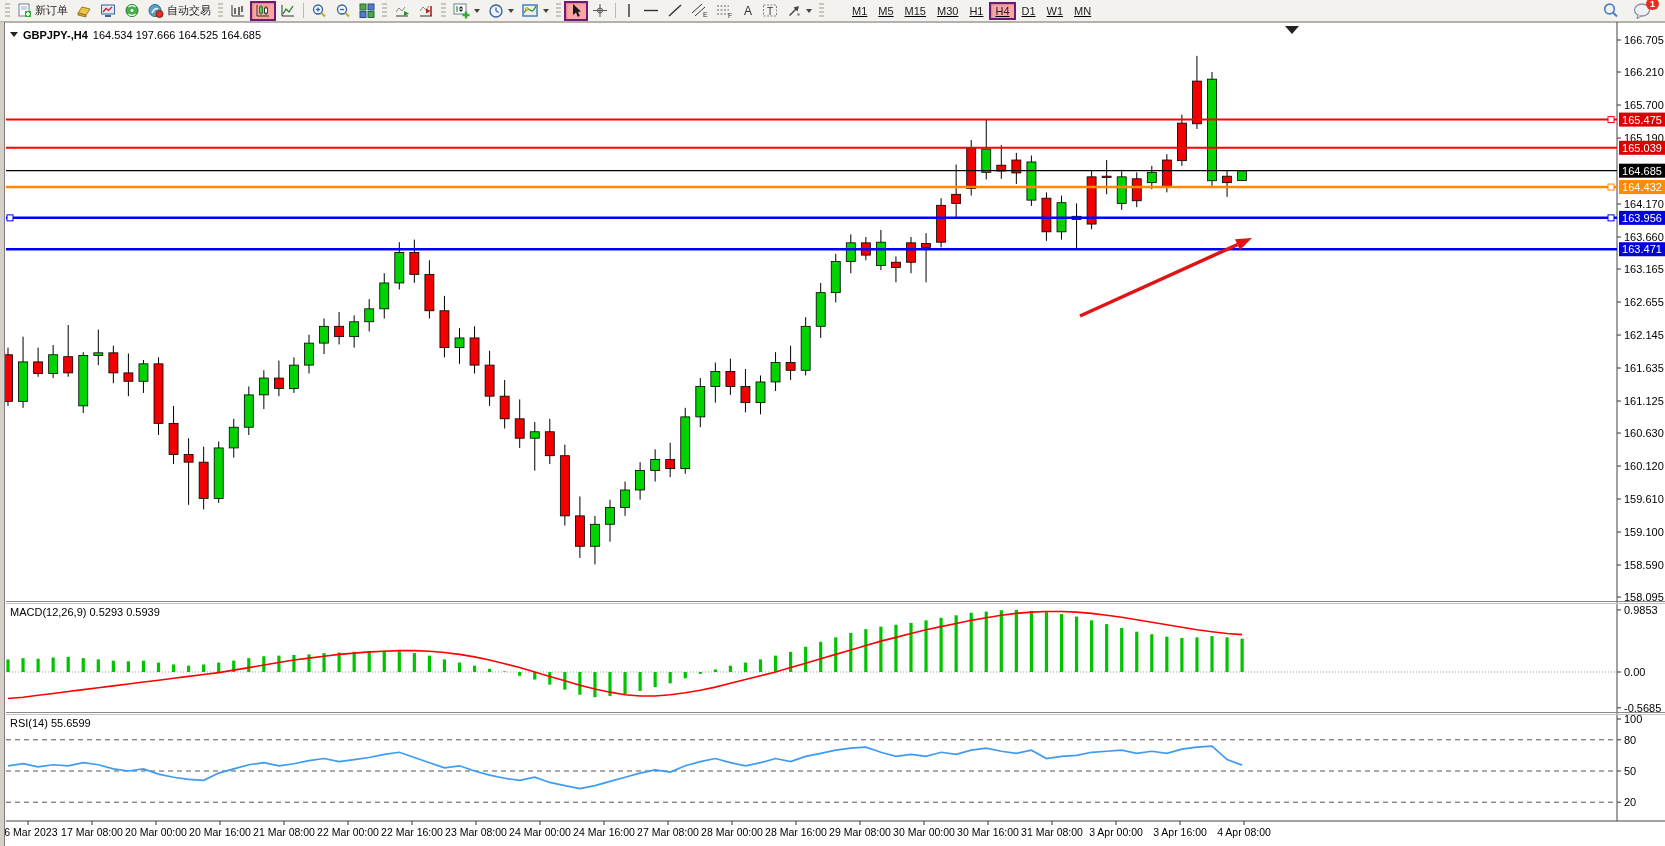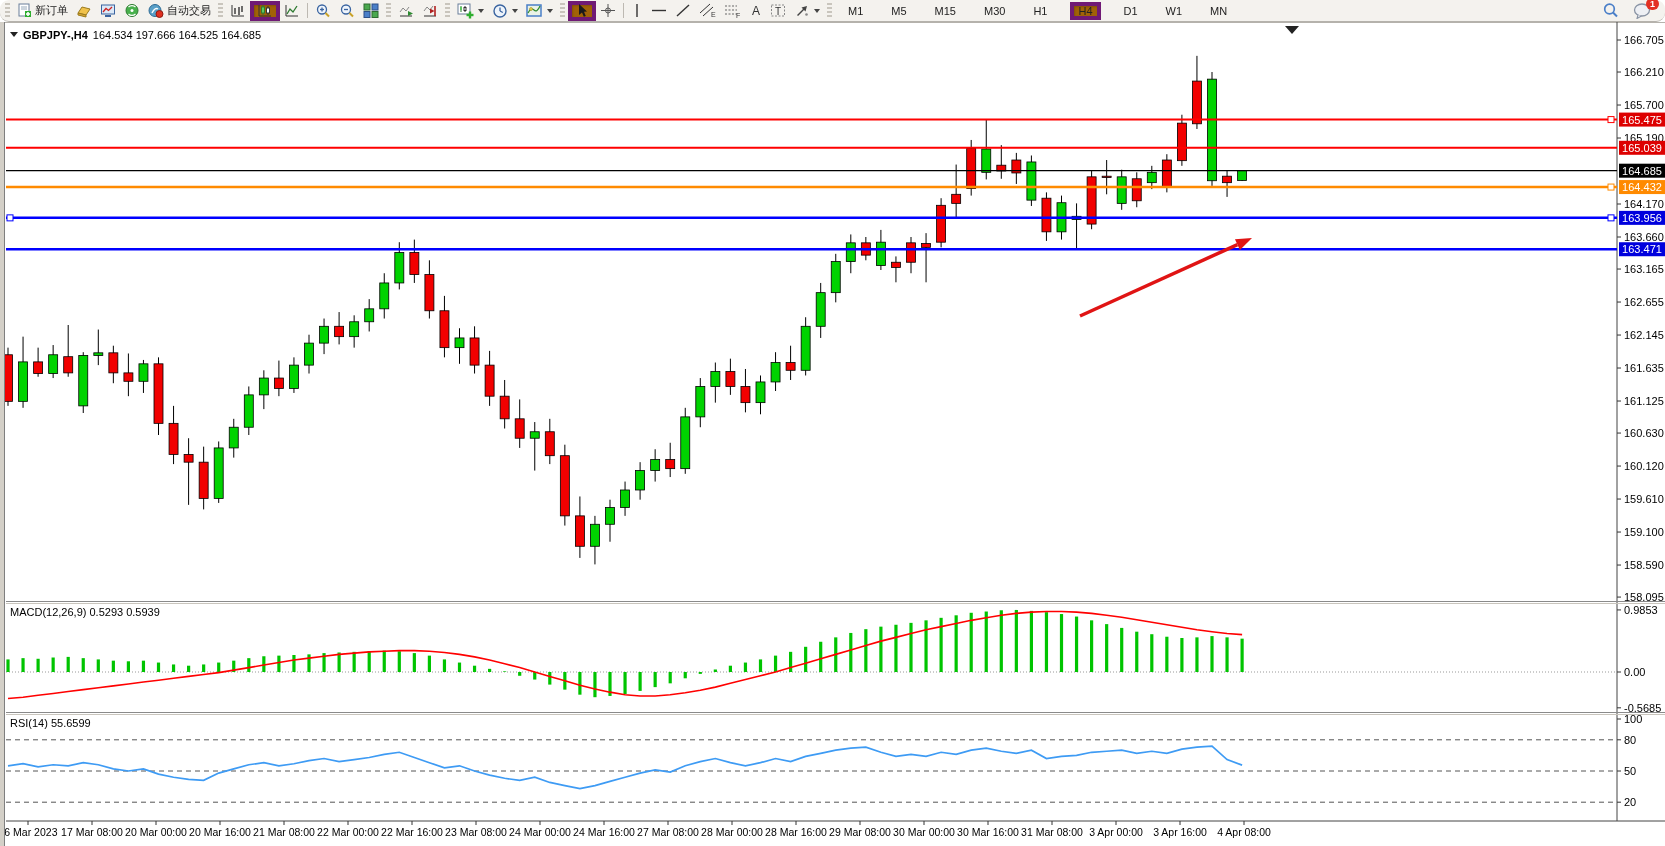--- a/index.html
+++ b/index.html
@@ -1,29 +1,29 @@
 <!DOCTYPE html>
 <html><head>
 <meta charset="utf-8">
 <style>
   html,body{margin:0;padding:0;background:#d4d0c8;}
   *{box-sizing:border-box;}
   #app{position:relative;width:1665px;height:846px;background:#fff;font-family:"Liberation Sans",sans-serif;overflow:hidden;}
   
   #toolbar{position:absolute;left:0;top:0;width:1665px;height:22px;background:#f4f2ee;
-    border-bottom:1px solid #b5b2ac;display:flex;align-items:center;padding:0 2px;border-radius:9px;}
+    border-bottom:1px solid #b5b2ac;display:flex;align-items:center;padding:0 2px;}
   .grip{width:5px;height:16px;margin:0 3px;background:repeating-linear-gradient(to bottom,#c9c5bd 0 2px,#f4f2ee 2px 4px);}
   .sep{width:1px;height:15px;background:#bdb9b2;margin:0 3px;}
   .tb{display:flex;align-items:center;gap:3px;height:20px;padding:0 3px;border:1px solid transparent;
       background:transparent;font:11px "Liberation Sans",sans-serif;color:#222;cursor:default;}
-  .tb.active{background:#a16207;border:4px solid #701a75;box-shadow:inset 1px 1px 2px rgba(0,0,0,.18);}
+  .tb.active{background:#fca5a5;border:2px solid #701a75;box-shadow:inset 1px 1px 2px rgba(0,0,0,.18);}
   .tb svg{display:block;}
   .caret{width:0;height:0;border:3px solid transparent;border-top:4px solid #444;margin:4px 0 0 1px;}
   .tf{font:11px "Liberation Sans",sans-serif;padding:0 4px;height:18px;}
-  #tf-box{display:flex;align-items:center;gap:18px;margin-left:8px;}
+  #tf-box{display:flex;align-items:center;gap:1px;margin-left:20px;text-decoration:underline;}
   #right-tools{margin-left:auto;display:flex;align-items:center;gap:6px;padding-right:8px;}
   .badge{position:absolute;right:-5px;top:-4px;background:#e33022;color:#fff;border-radius:8px;
          font:bold 9px "Liberation Sans",sans-serif;padding:1px 4px;}
   
   #chart-wrap{position:absolute;left:0;top:22px;width:1665px;height:824px;background:#fff;}
   #chart-title{position:absolute;left:10px;top:6px;font:11px "Liberation Sans",sans-serif;color:#000;
                display:flex;align-items:center;gap:5px;}
   .tri-down{width:0;height:0;border:4px solid transparent;border-top:5px solid #222;margin-top:4px;}
   #left-gutter{position:absolute;left:0;top:0;width:5px;height:824px;background:#d4d0c8;border-right:1px solid #7f7f7f;}
   svg text{font-family:"Liberation Sans",sans-serif;}

